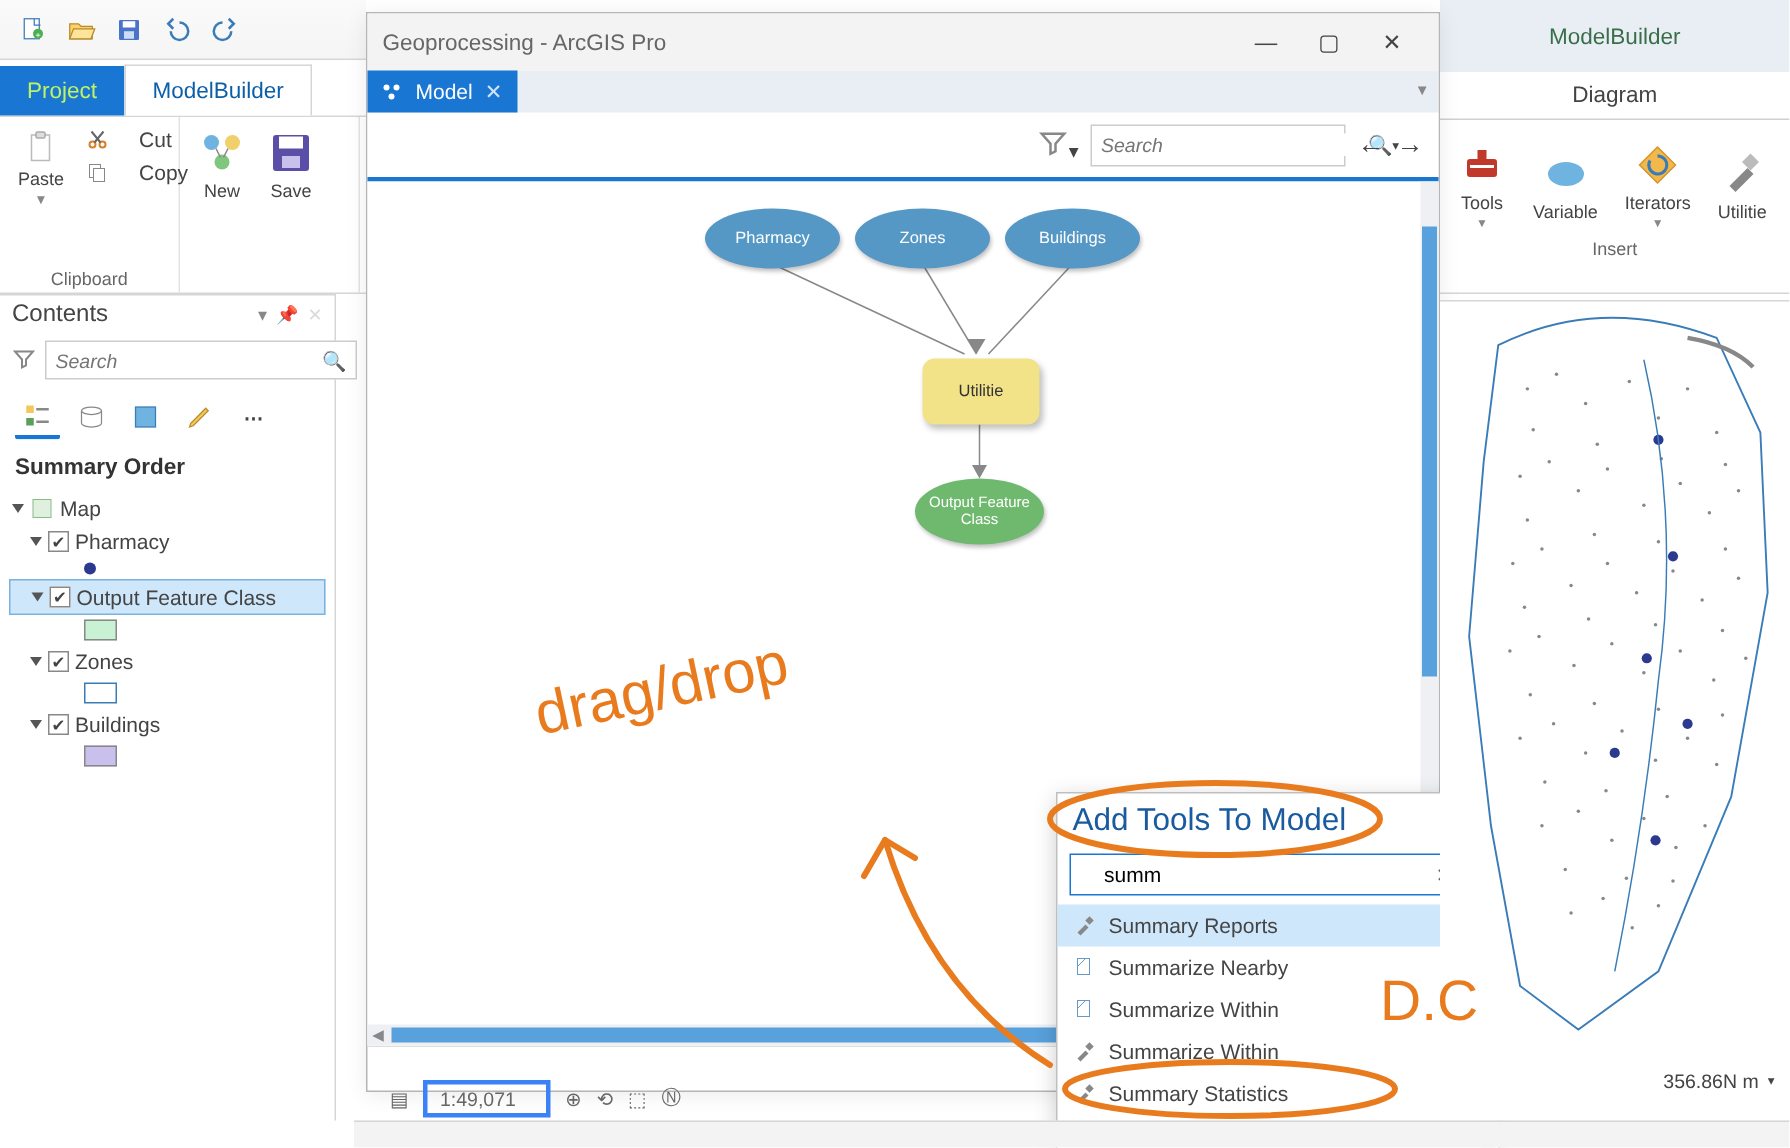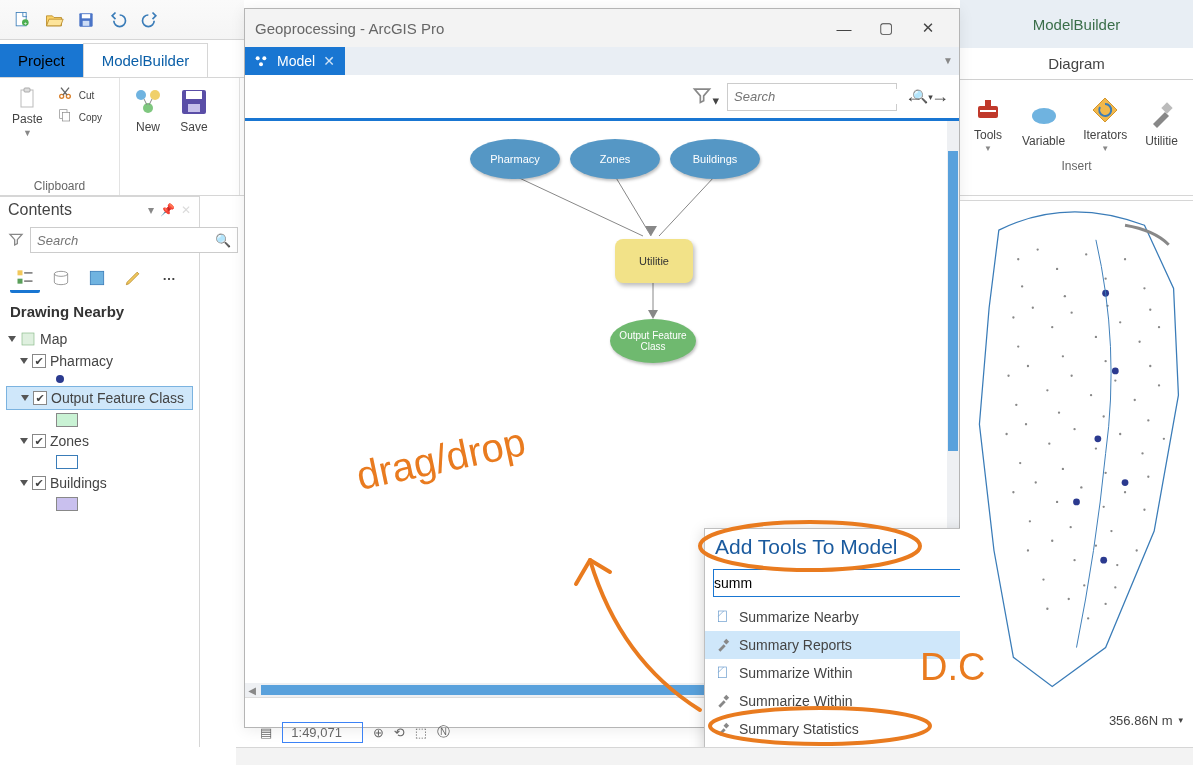--- a/index.html
+++ b/index.html
@@ -5,38 +5,38 @@
 * { box-sizing: border-box; margin: 0; padding: 0; font-family: 'Segoe UI', Tahoma, sans-serif; }
 body { background: #fff; width: 1193px; height: 765px; position: relative; overflow: hidden; font-size: 13px; color: #444; }
 
 
 .qat { position: absolute; left: 0; top: 0; width: 244px; height: 40px; background: linear-gradient(#fafafa,#f5f5f5); border-bottom: 1px solid #d6d6d6; display: flex; align-items: center; padding: 4px 8px; gap: 4px; }
 .qat .qbtn { width: 28px; height: 26px; display: flex; align-items: center; justify-content: center; border-radius: 2px; }
 
 
 .ribbon-tabs { position: absolute; left: 0; top: 40px; width: 244px; height: 38px; display: flex; align-items: flex-end; border-bottom: 1px solid #d6d6d6; }
 .ribbon-tab { padding: 8px 18px; font-size: 15px; color: #3a3a3a; }
-.ribbon-tab.active { background: #1976d2; color: #000000; }
+.ribbon-tab.active { background: #1976d2; color: #bef264; }
 .ribbon-tab.model { color: #0b5fa8; border: 1px solid #d6d6d6; border-bottom: none; background: #fff; }
 
 
 .ribbon-body { position: absolute; left: 0; top: 78px; width: 244px; height: 118px; border-bottom: 1px solid #d6d6d6; display: flex; }
 .rgroup { border-right: 1px solid #e3e3e3; padding: 4px 6px 2px; display: flex; flex-direction: column; justify-content: space-between; }
 .rgroup-title { font-size: 12px; color: #666; text-align: center; padding: 2px 0 0; }
 .rgroup-content { display: flex; gap: 2px; }
 .rbtn-big { display: flex; flex-direction: column; align-items: center; justify-content: center; padding: 4px 6px; font-size: 12px; gap: 2px; }
-.rbtn-small { display: flex; align-items: flex-end; gap: 6px; padding: 3px 6px; font-size: 10px; }
+.rbtn-small { display: flex; align-items: flex-start; gap: 20px; padding: 3px 6px; font-size: 14px; }
 .rcol { display: flex; flex-direction: column; }
 .right-ribbon { position: absolute; left: 960px; top: 0; right: 0; height: 200px; }
 .right-ribbon .rtabrow { height: 48px; background: #e8eef4; display: flex; align-items: center; justify-content: center; font-size: 15px; color: #3a6e49; }
 .right-ribbon .rtabrow2 { height: 32px; display: flex; align-items: center; justify-content: center; font-size: 15px; border-bottom: 1px solid #d0d0d0; color: #444; }
 .right-ribbon .ribbon2 { height: 116px; border-bottom: 1px solid #d6d6d6; display: flex; align-items: flex-start; padding-top: 6px; }
 
 
-.contents-pane { position: absolute; left: 0; top: 196px; width: 200px; bottom: 18px; border-top: 1px solid #d6d6d6; border-right: 1px solid #d6d6d6; background: #fff; display: flex; flex-direction: column; }
+.contents-pane { position: absolute; left: 0; top: 196px; width: 224px; bottom: 18px; border-top: 1px solid #d6d6d6; border-right: 1px solid #d6d6d6; background: #fff; display: flex; flex-direction: column; }
 .contents-hdr { display: flex; align-items: center; justify-content: space-between; padding: 4px 8px; font-size: 16px; color: #444; }
 .pane-ctrls { display: flex; gap: 6px; color: #888; font-size: 12px; }
 .contents-search { display: flex; align-items: center; padding: 4px 8px; gap: 6px; }
 .contents-search .sinput { flex: 1; display: flex; align-items: center; border: 1px solid #ccc; background: #fff; height: 26px; padding: 0 6px; }
 .contents-search input { border: none; outline: none; flex: 1; font-size: 13px; font-style: italic; color: #888; }
 .contents-tabs { display: flex; gap: 6px; padding: 6px 10px 4px; align-items: center; }
 .ctab { width: 30px; height: 30px; display: flex; align-items: center; justify-content: center; border-radius: 2px; }
 .ctab.active { border-bottom: 3px solid #1976d2; }
 .drawing-order { padding: 6px 10px; font-size: 15px; font-weight: 600; color: #333; }
 .tree { padding: 2px 6px; font-size: 14px; }
@@ -71,40 +71,40 @@
 .gp-status .ibtn { width: 22px; height: 22px; display: flex; align-items: center; justify-content: center; border: 1px solid #a7c5e5; border-radius: 2px; font-size: 13px; }
 
 
 .m-oval { position: absolute; width: 90px; height: 40px; border-radius: 50%; background: #5597c5; color: #fff; font-size: 11px; display: flex; align-items: center; justify-content: center; box-shadow: 1px 2px 3px rgba(0,0,0,.25); }
 .m-rect { position: absolute; width: 78px; height: 44px; border-radius: 8px; background: #f2e288; color: #333; font-size: 11px; display: flex; align-items: center; justify-content: center; box-shadow: 2px 3px 4px rgba(0,0,0,.25); }
 .m-out { position: absolute; width: 86px; height: 44px; border-radius: 50%; background: #6fb96f; color: #fff; font-size: 10px; display: flex; align-items: center; justify-content: center; text-align: center; box-shadow: 1px 2px 3px rgba(0,0,0,.25); }
 
 
 .addtools { position: absolute; left: 704px; top: 528px; width: 296px; border: 1px solid #bfbfbf; background: #fff; box-shadow: 0 4px 14px rgba(0,0,0,.2); }
 .addtools .hdr { height: 36px; display: flex; align-items: center; justify-content: space-between; padding: 0 10px; font-size: 21px; color: #1a5a9e; }
-.addtools .srch { margin: 4px 8px; height: 28px; border: 1px solid #1976d2; display: flex; align-items: center; padding: 0 0; }
+.addtools .srch { margin: 4px 8px; height: 28px; border: 1px solid #1976d2; display: flex; align-items: center; padding: 0 22px; }
 .addtools .srch input { border: none; outline: none; flex: 1; font-size: 14px; }
 .addtools .list { padding: 2px 0; }
 .addtools .item { height: 28px; display: flex; align-items: center; gap: 8px; padding: 0 10px; font-size: 14px; }
 .addtools .item.sel { background: #cfe7fa; }
 .addtools .hammer { width: 16px; height: 16px; display: inline-block; }
 .addtools .scrollind { position: absolute; right: 2px; top: 74px; bottom: 4px; width: 10px; background: #f0f0f0; }
 
 
 .map-area { position: absolute; left: 960px; top: 200px; right: 0; bottom: 18px; border-top: 1px solid #d6d6d6; background: #fff; overflow: hidden; }
 .map-svg { position: absolute; inset: 0; }
 .map-status { position: absolute; left: 236px; right: 0; bottom: 0; height: 18px; background: #f3f3f3; border-top: 1px solid #d6d6d6; z-index: 0; }
 .status-coords { position: absolute; right: 10px; bottom: 34px; height: 22px; display: flex; align-items: center; gap: 6px; font-size: 13px; color: #444; z-index: 5; }
 
 
 .anno { position: absolute; pointer-events: none; z-index: 50; }
 
 
 .footer-widgets { position: absolute; left: 260px; bottom: 18px; height: 30px; display: flex; align-items: center; gap: 10px; color: #666; font-size: 13px; z-index: 2; }
-.scalebox { border: 1px solid #3b82f6; padding: 2px 20px 2px 8px; }
+.scalebox { border: 3px solid #3b82f6; padding: 2px 20px 2px 8px; }
 
 
 .ico16 { width: 16px; height: 16px; }
 .ico20 { width: 20px; height: 20px; }
 .ico24 { width: 24px; height: 24px; }
 .ico32 { width: 32px; height: 32px; }
 </style>
 </head>
 <body>
 
@@ -283,21 +283,21 @@
           <rect x="4" y="4" width="16" height="16" fill="#6fb3e0" stroke="#3a7cb8"></rect>
         </svg>
       </div>
     <div class="ctab">
         <svg class="ico20" viewBox="0 0 24 24">
           <path d="M4 20l3-1 12-12-2-2L5 17z" fill="#f2c85a" stroke="#b88a2a"></path>
         </svg>
       </div>
     <div class="ctab" style="font-weight:bold;color:#444;">⋯</div>
   </div>
-  <div class="drawing-order">Drawing Nearby</div>
+  <div class="drawing-order">Summary Order</div>
   <div class="tree">
     <div class="node">
         <span class="tri open"></span>
         <svg class="ico16" viewBox="0 0 24 24">
           <rect x="3" y="3" width="18" height="18" fill="#dff0df" stroke="#8aba8a"></rect>
         </svg>
         <span>Map</span>
       </div>
 
     <div class="node indent1">
@@ -408,33 +408,33 @@
 <div class="addtools">
   <div class="hdr">
     <span>Add Tools To Model</span>
     <span style="color:#888;">✕</span>
   </div>
   <div class="srch">
     <input value="summ" style="">
     <span style="color:#666;">✕</span>
   </div>
   <div class="list">
+    <div class="item sel">
+        <svg class="hammer" viewBox="0 0 24 24">
+          <path d="M5 19l8-8 3 3-8 8z" fill="#888"></path>
+          <rect x="14" y="4" width="6" height="6" fill="#888" transform="rotate(45 17 7)"></rect>
+        </svg>
+        <span>Summary Reports</span>
+      </div>
     <div class="item">
         <svg class="hammer" viewBox="0 0 24 24">
           <rect x="5" y="3" width="12" height="16" fill="#fff" stroke="#6699cc"></rect>
           <path d="M13 3 5 11" stroke="#6699cc"></path>
         </svg>
         <span>Summarize Nearby</span>
-      </div>
-    <div class="item sel">
-        <svg class="hammer" viewBox="0 0 24 24">
-          <path d="M5 19l8-8 3 3-8 8z" fill="#888"></path>
-          <rect x="14" y="4" width="6" height="6" fill="#888" transform="rotate(45 17 7)"></rect>
-        </svg>
-        <span>Summary Reports</span>
       </div>
     <div class="item">
         <svg class="hammer" viewBox="0 0 24 24">
           <rect x="5" y="3" width="12" height="16" fill="#fff" stroke="#6699cc"></rect>
           <path d="M13 3 5 11" stroke="#6699cc"></path>
         </svg>
         <span>Summarize Within</span>
       </div>
     <div class="item">
         <svg class="hammer" viewBox="0 0 24 24">

